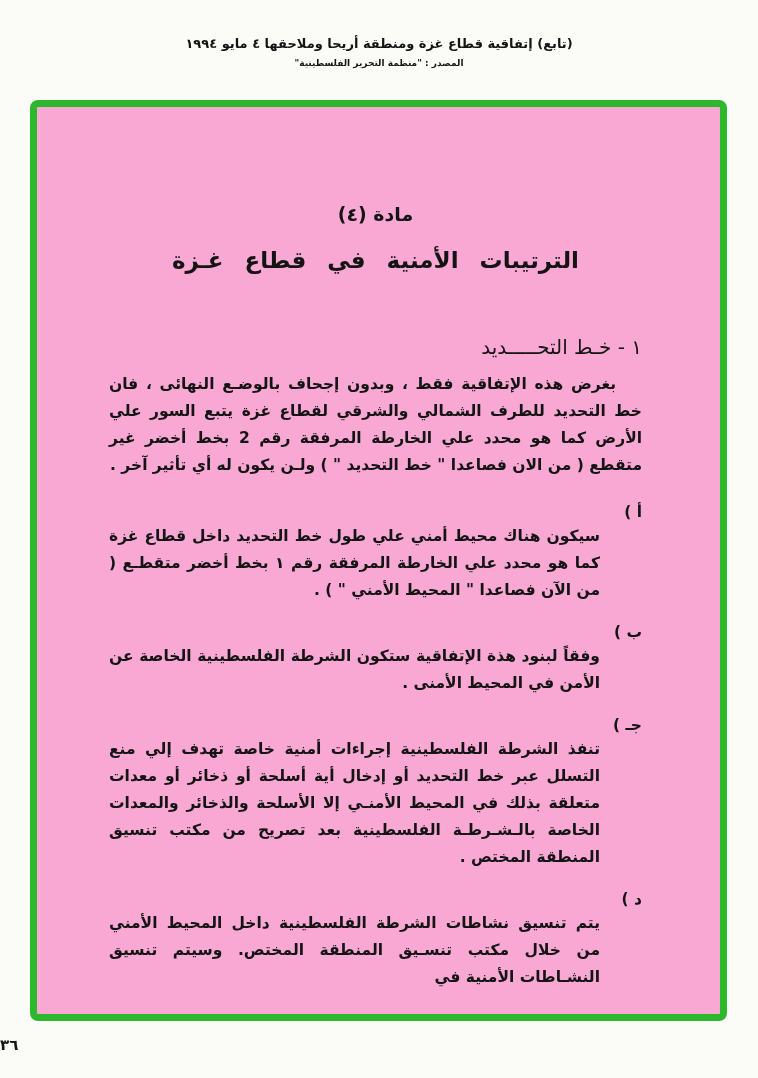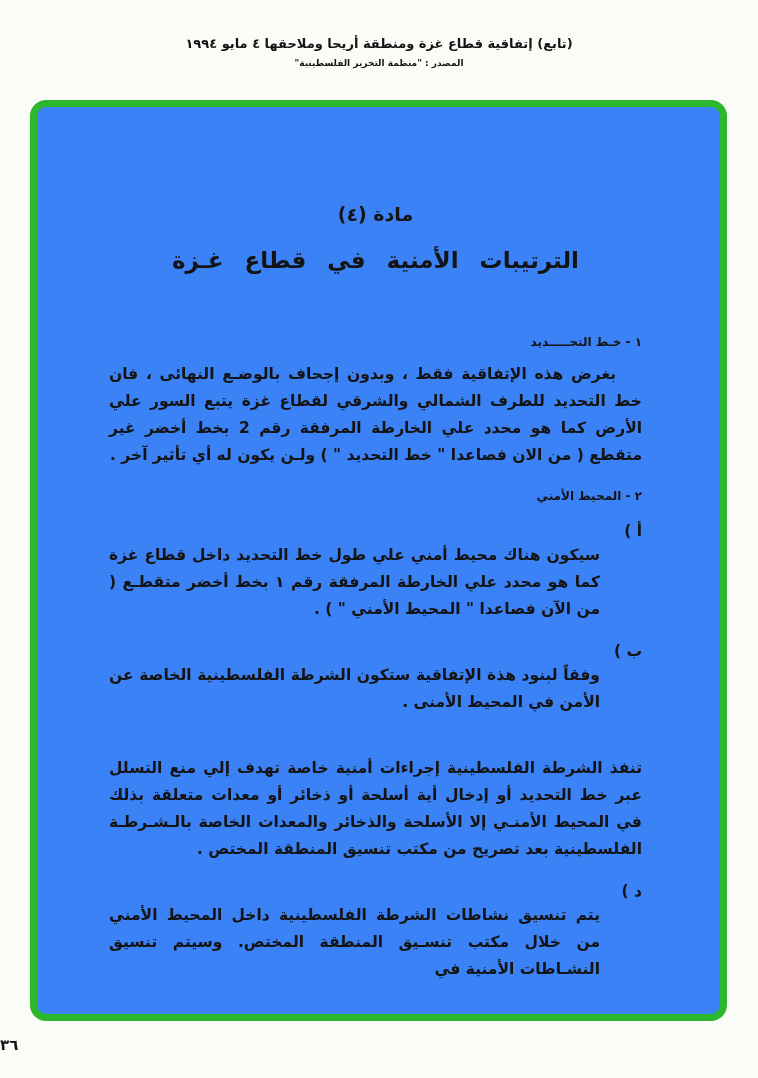--- a/index.html
+++ b/index.html
@@ -23,22 +23,22 @@
   .header-line1 { font-size: 13px; font-weight: 700; text-align: center; }
   .header-line2 { font-size: 9px; font-weight: 700; margin-top: 7px; }
 
   .frame {
     position: absolute;
     left: 30px;
     top: 100px;
     width: 683px;
     height: 907px;
     border: 7px solid #2cb72c;
-    border-radius: 16px;
-    background: #3b82f6;
+    border-radius: 8px;
+    background: #f9a8d4;
     box-sizing: content-box;
   }
   .content {
     direction: rtl;
     padding: 96px 78px 0 72px;
   }
   .title {
     text-align: center;
     font-size: 19px;
     font-weight: 700;
@@ -46,22 +46,22 @@
   .subtitle {
     text-align: center;
     font-size: 23px;
     font-weight: 700;
     word-spacing: 13px;
     margin-top: 22px;
   }
   .sec1 { margin-top: 62px; }
   .sec2 { margin-top: 20px; }
   .section-heading {
-    font-size: 12px;
-    font-weight: 700;
+    font-size: 20px;
+    font-weight: 400;
     margin-bottom: 12px;
   }
   .para {
     font-size: 15.5px;
     font-weight: 700;
     line-height: 27px;
     text-align: justify;
     margin: 0;
     text-indent: 26px;
   }
@@ -108,33 +108,33 @@
       <div class="title">مادة (٤)</div>
 
       <div class="subtitle">الترتيبات الأمنية في قطاع غـزة</div>
 
       <div class="sec1">
         <div class="section-heading">١ - خـط التحـــــديد</div>
         <p class="para">بغرض هذه الإتفاقية فقط ، وبدون إجحاف بالوضـع النهائى ، فان خط التحديد للطرف الشمالي والشرقي لقطاع غزة يتبع السور علي الأرض كما هو محدد علي الخارطة المرفقة رقم 2 بخط أخضر غير متقطع ( من الان فصاعدا " خط التحديد " ) ولـن يكون له أي تأثير آخر .</p>
       </div>
 
       <div class="sec2">
-        <div class="section-heading">٢ - المحيط الأمني</div>
 
         <div class="item">
           <span class="item-label">أ )</span>
           <span class="item-text">سيكون هناك محيط أمني علي طول خط التحديد داخل قطاع غزة كما هو محدد علي الخارطة المرفقة رقم ١ بخط أخضر متقطـع ( من الآن فصاعدا " المحيط الأمني " ) .</span>
         </div>
 
         <div class="item">
           <span class="item-label">ب )</span>
           <span class="item-text">وفقاً لبنود هذة الإتفاقية ستكون الشرطة الفلسطينية الخاصة عن الأمن في المحيط الأمنى .</span>
         </div>
 
         <div class="item">
+          <span class="item-label">جـ )</span>
           <span class="item-text">تنفذ الشرطة الفلسطينية إجراءات أمنية خاصة تهدف إلي منع التسلل عبر خط التحديد أو إدخال أية أسلحة أو ذخائر أو معدات متعلقة بذلك في المحيط الأمنـي إلا الأسلحة والذخائر والمعدات الخاصة بالـشـرطـة الفلسطينية بعد تصريح من مكتب تنسيق المنطقة المختص .</span>
         </div>
 
         <div class="item">
           <span class="item-label">د )</span>
           <span class="item-text">يتم تنسيق نشاطات الشرطة الفلسطينية داخل المحيط الأمني من خلال مكتب تنسـيق المنطقة المختص. وسيتم تنسيق النشـاطات الأمنية في</span>
         </div>
 
       </div>
     </div>

